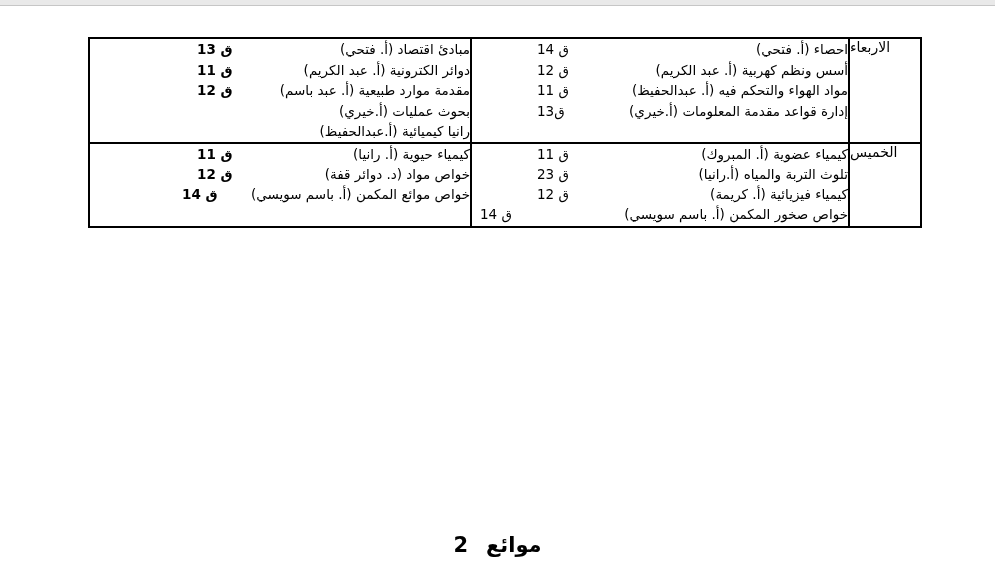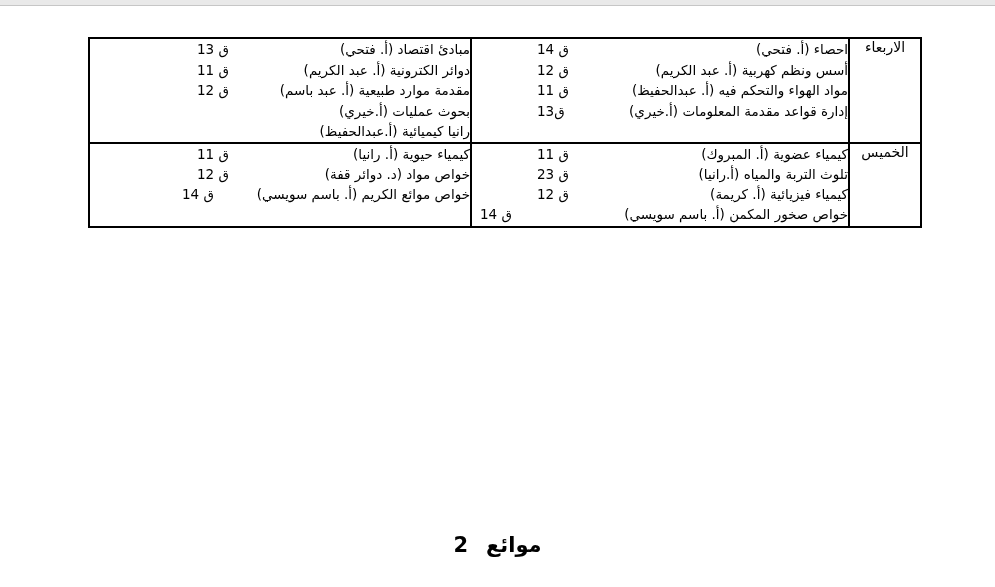--- a/index.html
+++ b/index.html
@@ -35,21 +35,21 @@
   }
   table.schedule td {
     border: 2px solid #000000;
     vertical-align: top;
     padding: 0;
   }
   .row-wed td { height: 103px; }
   .row-thu td { height: 82px; }
   td.day-cell {
     vertical-align: middle;
-    text-align: center;
+    text-align: left;
     font-size: 14px;
   }
   td.course-cell {
     padding: 2px 3px 0 3px;
   }
   .line {
     position: relative;
     height: 20.5px;
     line-height: 20.5px;
     font-size: 13.5px;
@@ -60,21 +60,21 @@
   .row-thu .line {
     height: 20px;
     line-height: 20px;
   }
   .room {
     position: absolute;
     top: 0;
     direction: rtl;
   }
   .p1 .room { left: 65px; }
-  .p2 .room { left: 107px; }
+  .p2 .room { left: 107px; font-weight: bold; }
   .p1 .room.room-far-left { left: 8px; }
   .p2 .room.room-mid { left: 92px; }
   .page-footer {
     position: absolute;
     top: 533px;
     left: 0;
     width: 100%;
     display: flex;
     flex-direction: row;
     justify-content: center;
@@ -165,21 +165,21 @@
         <td class="course-cell p2">
           <div class="line">
             <span class="name">كيمياء حيوية (أ. رانيا)</span>
             <span class="room">ق 11</span>
           </div>
           <div class="line">
             <span class="name">خواص مواد (د. دوائر قفة)</span>
             <span class="room">ق 12</span>
           </div>
           <div class="line">
-            <span class="name">خواص موائع الكريم (أ. باسم سويسي)</span>
+            <span class="name">خواص موائع المكمن (أ. باسم سويسي)</span>
             <span class="room room-mid">ق 14</span>
           </div>
         </td>
       </tr>
     </tbody>
   </table>
 
   <div class="page-footer">
     <span>موائع</span>
     <span>2</span>

